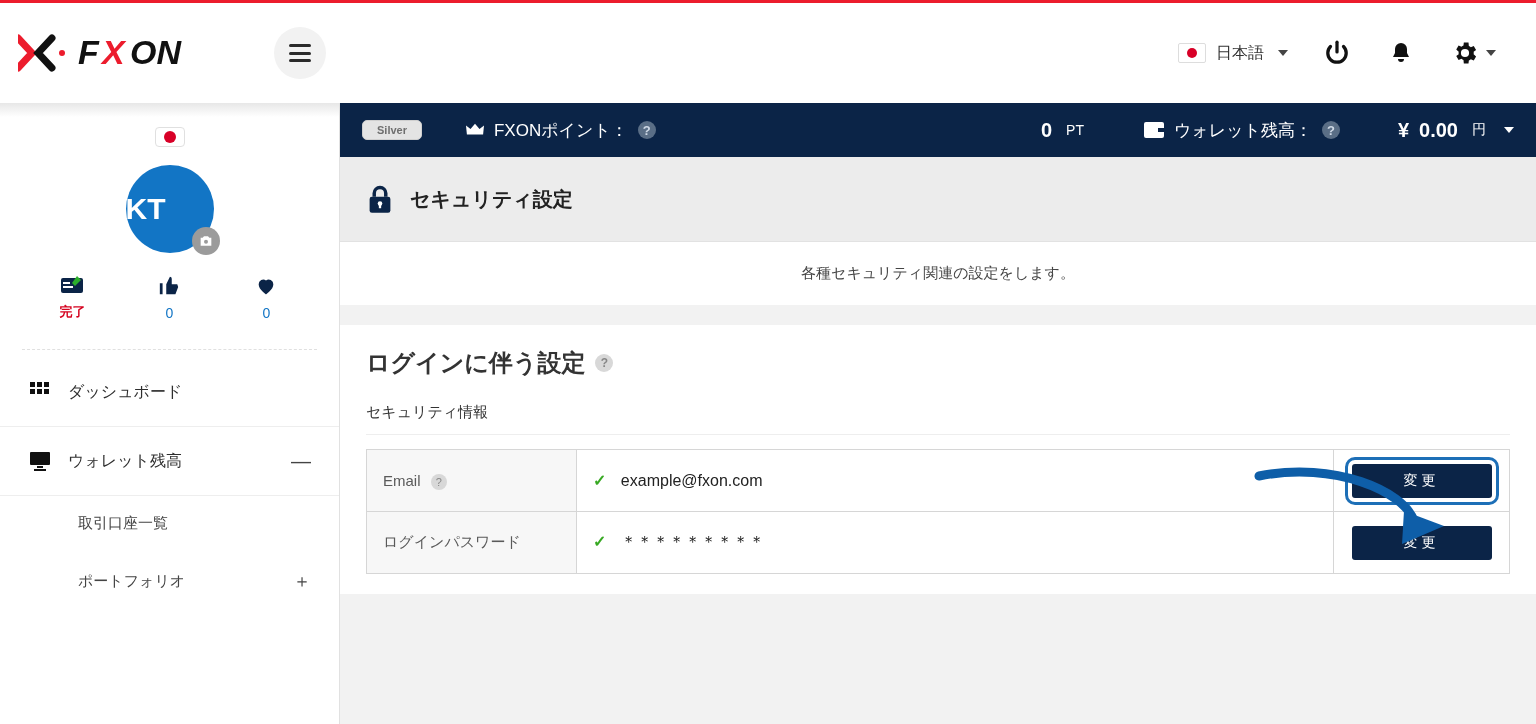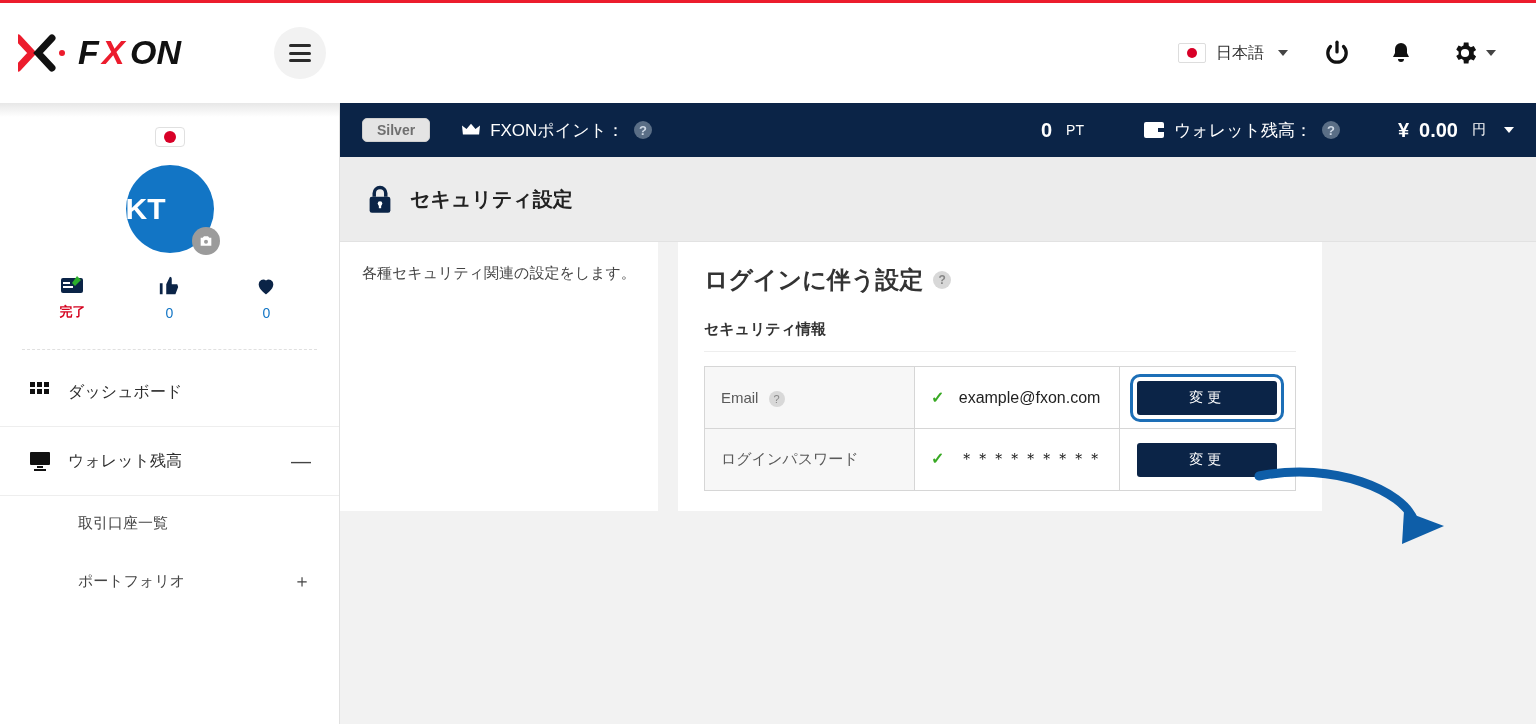--- a/index.html
+++ b/index.html
@@ -94,41 +94,41 @@
   .nav-item .action{font-size:20px;color:#444}
   .sub-nav{padding-left:78px}
   .sub-nav .row{display:flex;align-items:center;justify-content:space-between;padding:18px 28px 18px 0;font-size:15px;color:#444}
   .sub-nav .row .plus{font-size:18px;color:#444}
   
   .main{flex:1;background:var(--gray-bg);min-width:0}
   .infobar{
     background:var(--navy);color:#fff;height:54px;display:flex;align-items:center;gap:28px;padding:0 22px;
   }
   .pill{
-    background:#E4E4E4;color:#6f6f6f;border:1px solid #cfcfcf;border-radius:5px;padding:3px 14px;font-size:14px;font-weight:700
+    background:#E4E4E4;color:#6f6f6f;border:1px solid #cfcfcf;border-radius:5px;padding:3px 14px;font-size:11px;font-weight:700
   }
   .ib-seg{display:flex;align-items:center;gap:10px;white-space:nowrap}
   .ib-label{font-size:17px}
   .ib-help{width:18px;height:18px;border-radius:50%;background:#5A6E86;color:#cfd9e6;display:inline-flex;align-items:center;justify-content:center;font-size:13px;font-weight:700}
   .pt{font-size:20px;font-weight:700}
   .pt-unit{font-size:14px;margin-left:4px}
   .yen{font-size:20px;font-weight:700}
   .yen-unit{font-size:14px;margin-left:4px}
   .caret-w{border-top-color:#fff}
   .sec-head{
     display:flex;align-items:center;gap:16px;padding:28px 26px;background:#ECECEC;border-bottom:1px solid #e2e2e2
   }
   .sec-head .lock{width:28px;height:28px;display:flex;align-items:center;justify-content:center;color:#0B2447}
   .sec-head .ttl{font-size:20px;font-weight:700;color:#222}
-  .content{display:flex;flex-direction:row;gap:20px;padding:0 0 30px 0}
+  .content{display:flex;flex-direction:column;gap:20px;padding:0 0 30px 0}
   .card{background:#fff;margin:0;}
   .desc{padding:22px;text-align:center;color:#444;font-size:15px}
   .section-title{display:flex;align-items:center;gap:10px;padding:22px 26px 6px;font-size:24px;font-weight:700}
   .section-title .help{width:18px;height:18px;border-radius:50%;background:#d8d8d8;color:#868686;display:inline-flex;align-items:center;justify-content:center;font-size:12px;font-weight:700}
-  .subhead{padding:18px 26px 12px;font-size:15px;font-weight:700;color:#333}
+  .subhead{padding:18px 26px 12px;font-size:15px;font-weight:400;color:#333}
   .divider{border-top:1px solid #eee;margin:0 26px}
   .sec-table{margin:14px 26px 0;border:1px solid #d6d6d6;border-collapse:collapse;width:calc(100% - 52px)}
   .sec-table tr{height:62px}
   .sec-table td{border:1px solid #d6d6d6;padding:0 16px;vertical-align:middle}
   .cell-label{width:210px;background:#F7F7F7;color:#5a5a5a;font-size:15px}
   .cell-label .hlp{width:16px;height:16px;border-radius:50%;background:#d8d8d8;color:#888;display:inline-flex;align-items:center;justify-content:center;font-size:11px;margin-left:6px}
   .cell-value{font-size:16px;color:#222}
   .check{color:var(--green-check);font-weight:900;margin-right:10px}
   .cell-act{width:176px;text-align:center}
   .btn{display:inline-flex;align-items:center;justify-content:center;background:var(--navy);color:#fff;border-radius:3px;width:140px;height:34px;font-size:14px;}
@@ -287,21 +287,21 @@
       <div class="row">
         <span>ポートフォリオ</span>
         <span class="plus">＋</span>
       </div>
     </div>
   </aside>
 
   <section class="main">
     <div class="infobar">
       <span class="pill">Silver</span>
-      <div class="ib-seg" style="margin-left:4px">
+      <div class="ib-seg" style="margin-left:16px">
         <svg width="18" height="16" viewBox="0 0 20 16">
             <path fill="#fff" d="M1 13h18l1-10-5 4-5-6-5 6-5-4z"></path>
           </svg>
         <span class="ib-label">FXONポイント：</span>
         <span class="ib-help">?</span>
       </div>
       <div class="ib-seg" style="margin-left:auto">
         <span class="pt">0</span>
         <span class="pt-unit">PT</span>
       </div>

